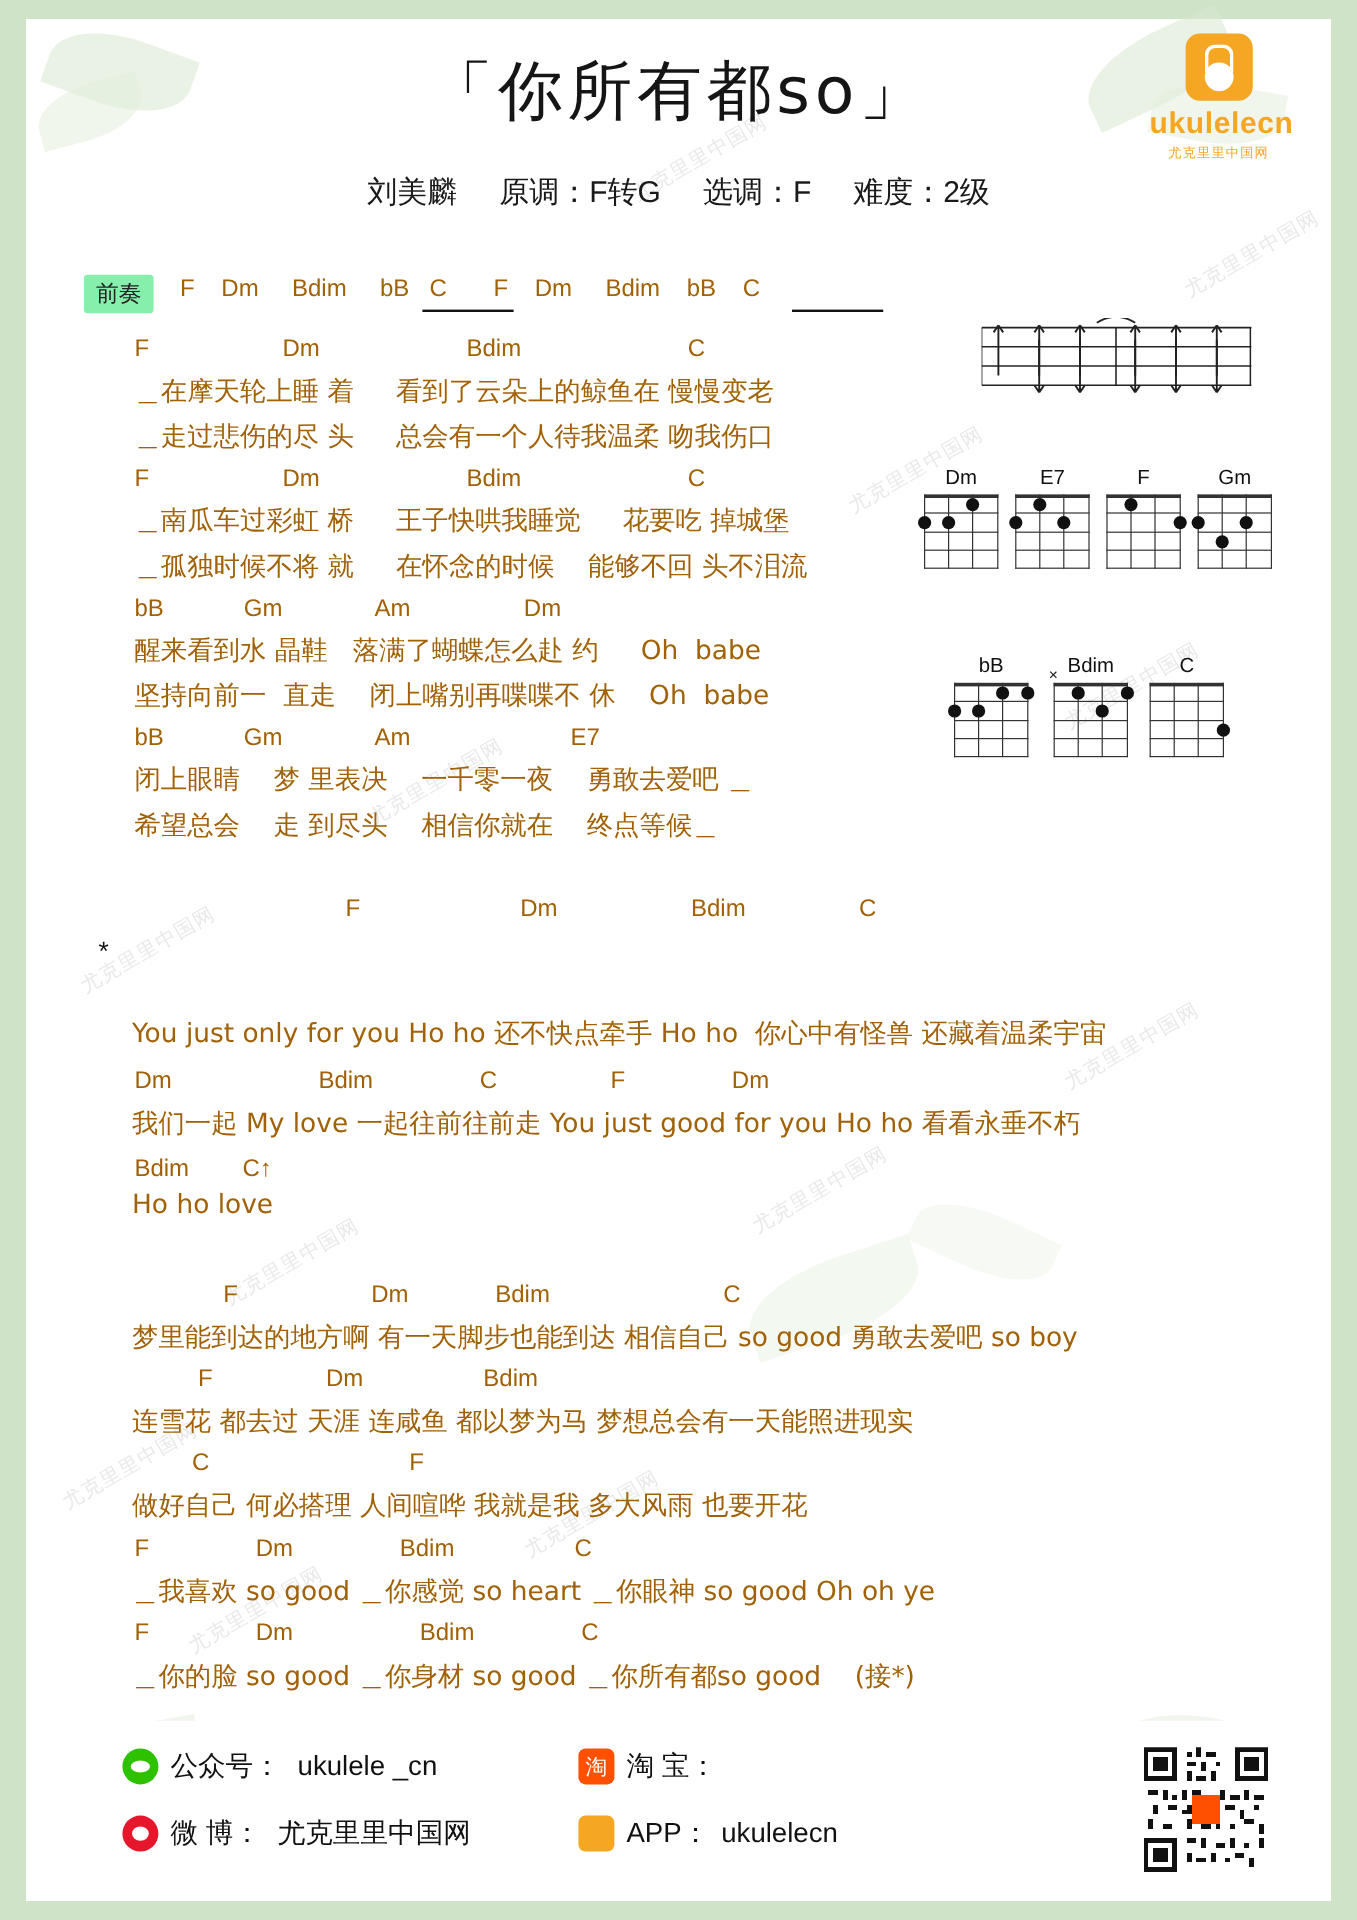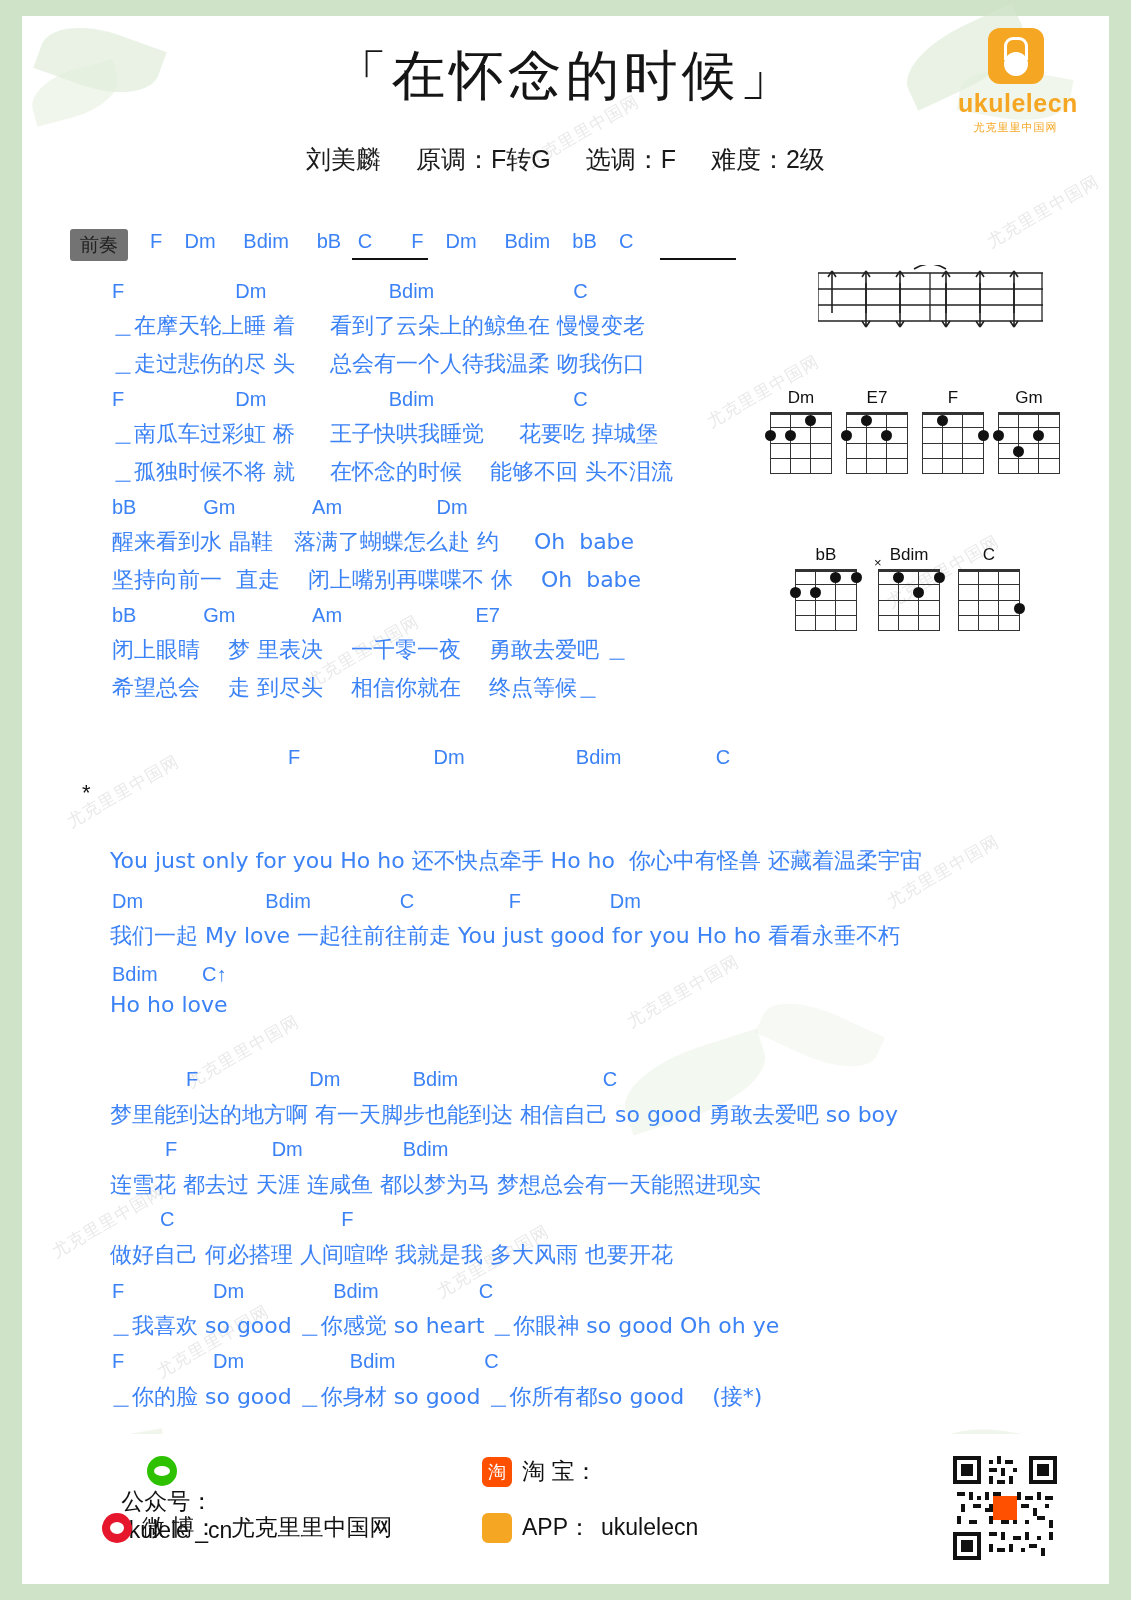--- a/index.html
+++ b/index.html
@@ -74,25 +74,25 @@
   }
   .logo-badge:after{
     content:"";position:absolute;left:50%;top:24px;transform:translateX(-50%);
     width:24px;height:24px;border-radius:50%;background:#fff;
   }
   .logo-text{font-size:25px;color:#f5a623;margin-top:5px;font-weight:bold;letter-spacing:.5px;}
   .logo-sub{font-size:11px;color:#f5a623;margin-top:2px;letter-spacing:1px;}
 
   .tag{
     position:absolute;left:70px;top:229px;
-    background:#737373;color:#222;font-size:19px;
+    background:#86efac;color:#222;font-size:19px;
     padding:3px 10px;border-radius:3px;
   }
 
-  .line{position:absolute;white-space:pre;color:#3b82f6;}
+  .line{position:absolute;white-space:pre;color:#a16207;}
   .chord{font-size:20px;font-family:"Liberation Sans",sans-serif;}
   .lyric{font-size:22px;font-family:"DejaVu Sans","Liberation Sans",sans-serif;}
   .star{position:absolute;font-size:22px;color:#111;}
 
   
   .strum{position:absolute;left:818px;top:265px;width:225px;height:72px;}
   .strum svg{display:block;}
 
   .chordbox{position:absolute;text-align:center;}
   .chordbox .nm{font-size:17px;color:#111;margin-bottom:4px;height:20px;}
@@ -142,21 +142,21 @@
   <div class="wm" style="left:880px;top:560px;">尤克里里中国网</div>
   <div class="wm" style="left:880px;top:860px;">尤克里里中国网</div>
   <div class="wm" style="left:620px;top:980px;">尤克里里中国网</div>
   <div class="wm" style="left:150px;top:1330px;">尤克里里中国网</div>
   <div class="wm" style="left:430px;top:1250px;">尤克里里中国网</div>
   <div class="wm" style="left:980px;top:200px;">尤克里里中国网</div>
   <div class="wm" style="left:60px;top:780px;">尤克里里中国网</div>
 
   <div class="content">
 
-    <div class="title">「在怀念的时候」</div>
+    <div class="title">「你所有都so」</div>
 
     <div class="subtitle">
       <span>刘美麟</span>
       <span>原调：F转G</span>
       <span>选调：F</span>
       <span>难度：2级</span>
     </div>
 
     <div class="logo">
       <div class="logo-badge"></div>
@@ -357,21 +357,21 @@
           <div class="h" style="top:61px;"></div>
         <div class="v" style="left:0;"></div>
           <div class="v" style="left:20px;"></div>
           <div class="v" style="left:40px;"></div>
           <div class="v" style="left:61px;"></div>
         <div class="dot" style="left:56px;top:34px;"></div>
       </div>
     </div>
 
     <div class="footer">
-      <div class="f-row" style="left:80px;top:22px;flex-direction:column;">
+      <div class="f-row" style="left:80px;top:22px;">
         <span class="f-ico ico-wechat"></span>
         <span>公众号：</span>
         <span style="margin-left:14px;">ukulele _cn</span>
       </div>
       <div class="f-row" style="left:80px;top:78px;">
         <span class="f-ico ico-weibo"></span>
         <span>微    博：</span>
         <span style="margin-left:14px;">尤克里里中国网</span>
       </div>
       <div class="f-row" style="left:460px;top:22px;">

